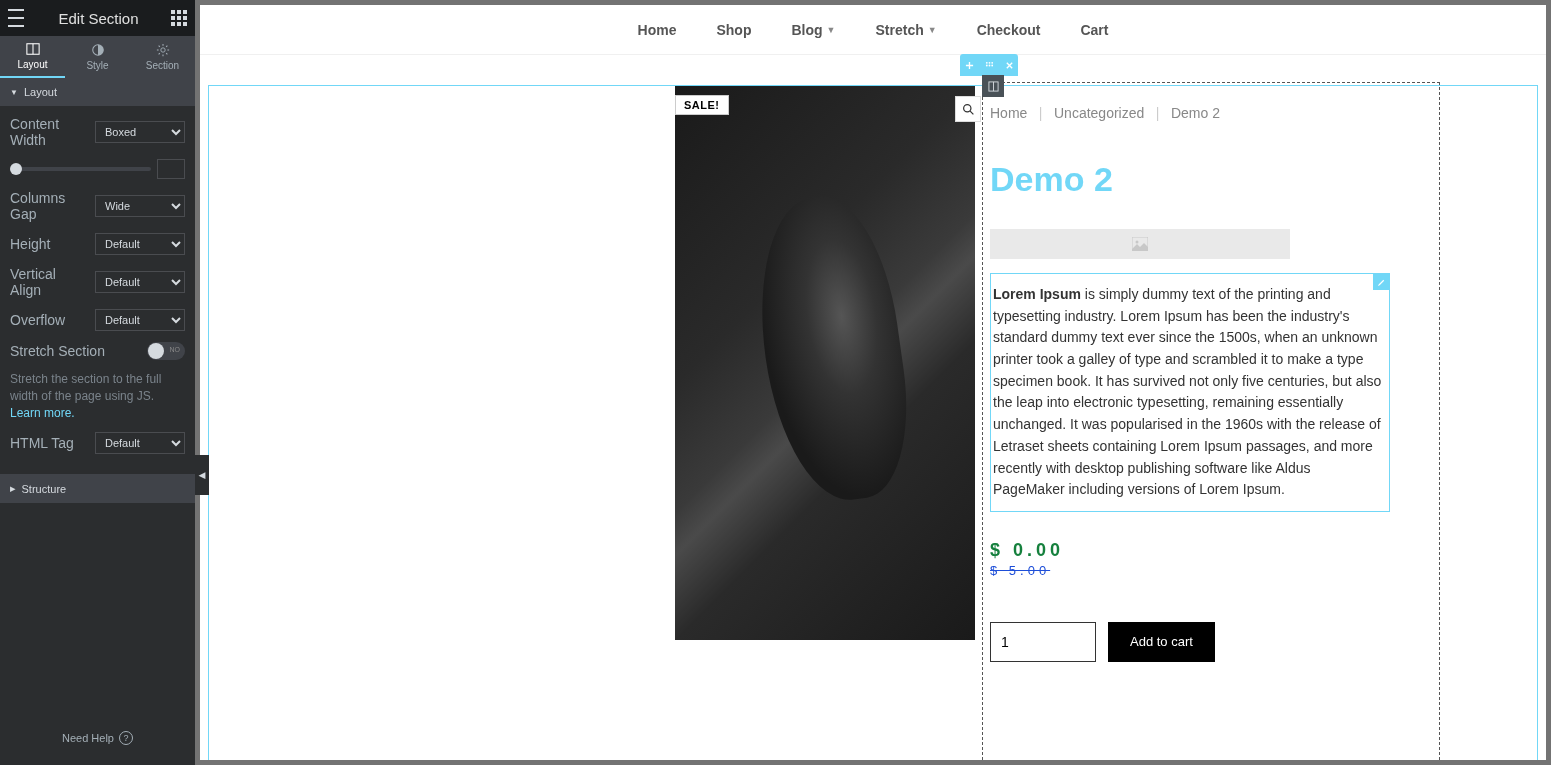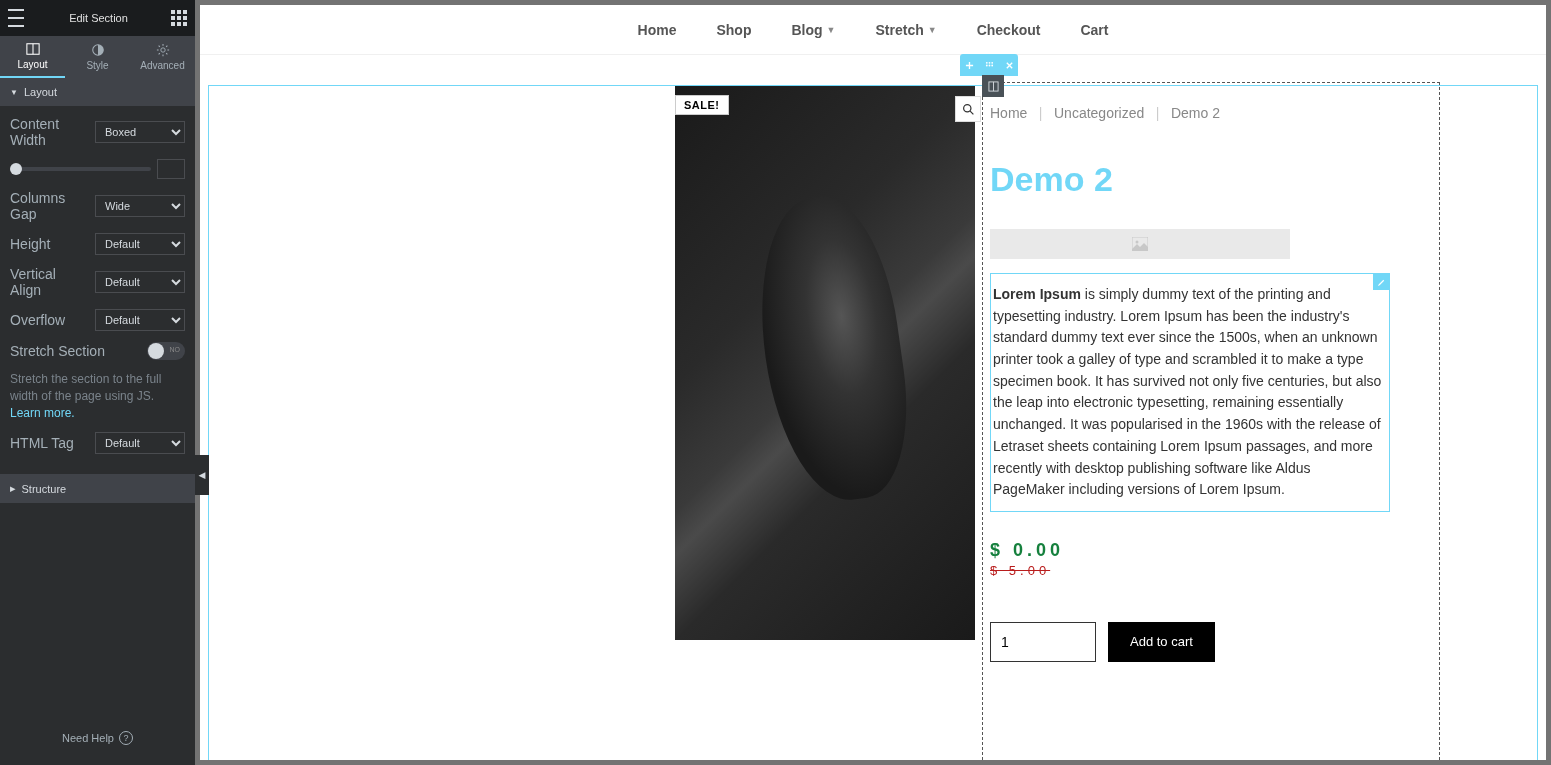--- a/index.html
+++ b/index.html
@@ -3,21 +3,21 @@
 <meta charset="utf-8">
 <style>
 *{margin:0;padding:0;box-sizing:border-box;font-family:Arial,Helvetica,sans-serif}
 body{display:flex;width:1551px;height:765px;overflow:hidden;background:#fff}
 
 
 .sidebar{width:195px;background:#2b2d2f;color:#d5dadf;display:flex;flex-direction:column;font-size:11px}
 .sb-header{height:36px;background:#1a1c1e;display:flex;align-items:center;justify-content:space-between;padding:0 8px}
 .sb-header-icon{width:18px;height:18px;display:flex;flex-direction:column;justify-content:space-between;cursor:pointer}
 .sb-header-icon span{height:2px;background:#d5dadf;width:16px}
-.sb-header-title{font-size:11px;font-weight:500;color:#e0e0e0}
+.sb-header-title{font-size:15px;font-weight:500;color:#e0e0e0}
 .sb-header-grid{display:grid;grid-template-columns:repeat(3,4px);grid-template-rows:repeat(3,4px);gap:2px;cursor:pointer}
 .sb-header-grid i{background:#d5dadf}
 .sb-tabs{display:flex;background:#404349;height:42px}
 .sb-tab{flex:1;display:flex;flex-direction:column;align-items:center;justify-content:center;gap:3px;cursor:pointer;color:#a4afb7;font-size:10px}
 .sb-tab.active{color:#fff;border-bottom:2px solid #71d7f7}
 .sb-tab svg{width:14px;height:14px}
 .sb-section-hdr{background:#404349;padding:8px 10px;font-size:11px;display:flex;align-items:center;gap:6px;cursor:pointer}
 .sb-section-hdr .caret{font-size:8px}
 .sb-body{padding:10px;display:flex;flex-direction:column;gap:11px}
 .sb-row{display:flex;align-items:center;justify-content:space-between;gap:6px}
@@ -74,21 +74,21 @@
 .breadcrumb .sep{margin:0 8px;color:#ccc}
 .prod-title{font-size:34px;color:#71d7f7;font-weight:700;margin-bottom:30px;font-family:Arial}
 .short-desc-ph{width:300px;height:30px;background:#e9e9e9;margin-bottom:14px;position:relative;display:flex;align-items:center;justify-content:center}
 .short-desc-ph svg{width:16px;height:14px;opacity:.4}
 .desc-box{border:1px solid #71d7f7;padding:10px 4px 10px 2px;position:relative;font-family:Georgia,serif;font-size:14px;line-height:1.55;color:#333}
 .desc-box strong{font-weight:700}
 .edit-pencil{position:absolute;top:0;right:0;width:16px;height:16px;background:#71d7f7;display:flex;align-items:center;justify-content:center;cursor:pointer}
 .edit-pencil svg{width:9px;height:9px;fill:#fff}
 .price-block{margin-top:28px;font-family:'Courier New',monospace;letter-spacing:4px}
 .price-main{font-size:18px;color:#15803d;font-weight:600}
-.price-old{font-size:13px;color:#b91c1c;text-decoration:line-through;margin-top:2px}
+.price-old{font-size:13px;color:#1d4ed8;text-decoration:line-through;margin-top:2px}
 .cart-row{display:flex;gap:12px;margin-top:44px}
 .qty-input{width:106px;height:40px;border:1px solid #333;padding:0 10px;font-size:14px}
 .add-cart-btn{height:40px;padding:0 22px;background:#000;color:#fff;border:none;font-size:13px;cursor:pointer}
 </style>
 </head>
 <body>
 
 <aside class="sidebar">
   <div class="sb-header">
     <div class="sb-header-icon">
@@ -122,21 +122,21 @@
           <circle cx="8" cy="8" r="6" fill="none" stroke="currentColor" stroke-width="1.2"></circle>
           <path d="M8 2 A6 6 0 0 1 8 14 Z" fill="currentColor"></path>
         </svg>
       <span>Style</span>
     </div>
     <div class="sb-tab">
       <svg viewBox="0 0 16 16">
           <circle cx="8" cy="8" r="2.5" fill="none" stroke="currentColor"></circle>
           <path d="M8 1v2M8 13v2M1 8h2M13 8h2M3 3l1.4 1.4M11.6 11.6L13 13M3 13l1.4-1.4M11.6 4.4L13 3" stroke="currentColor" stroke-width="1.2"></path>
         </svg>
-      <span>Advanced</span>
+      <span>Section</span>
     </div>
   </div>
   <div class="sb-section-hdr">
       <span class="caret">▼</span>
       <span>Layout</span>
     </div>
   <div class="sb-body">
     <div class="sb-row">
       <span class="sb-label">Content Width</span>
       <select class="sb-select"><option>Boxed</option></select>

